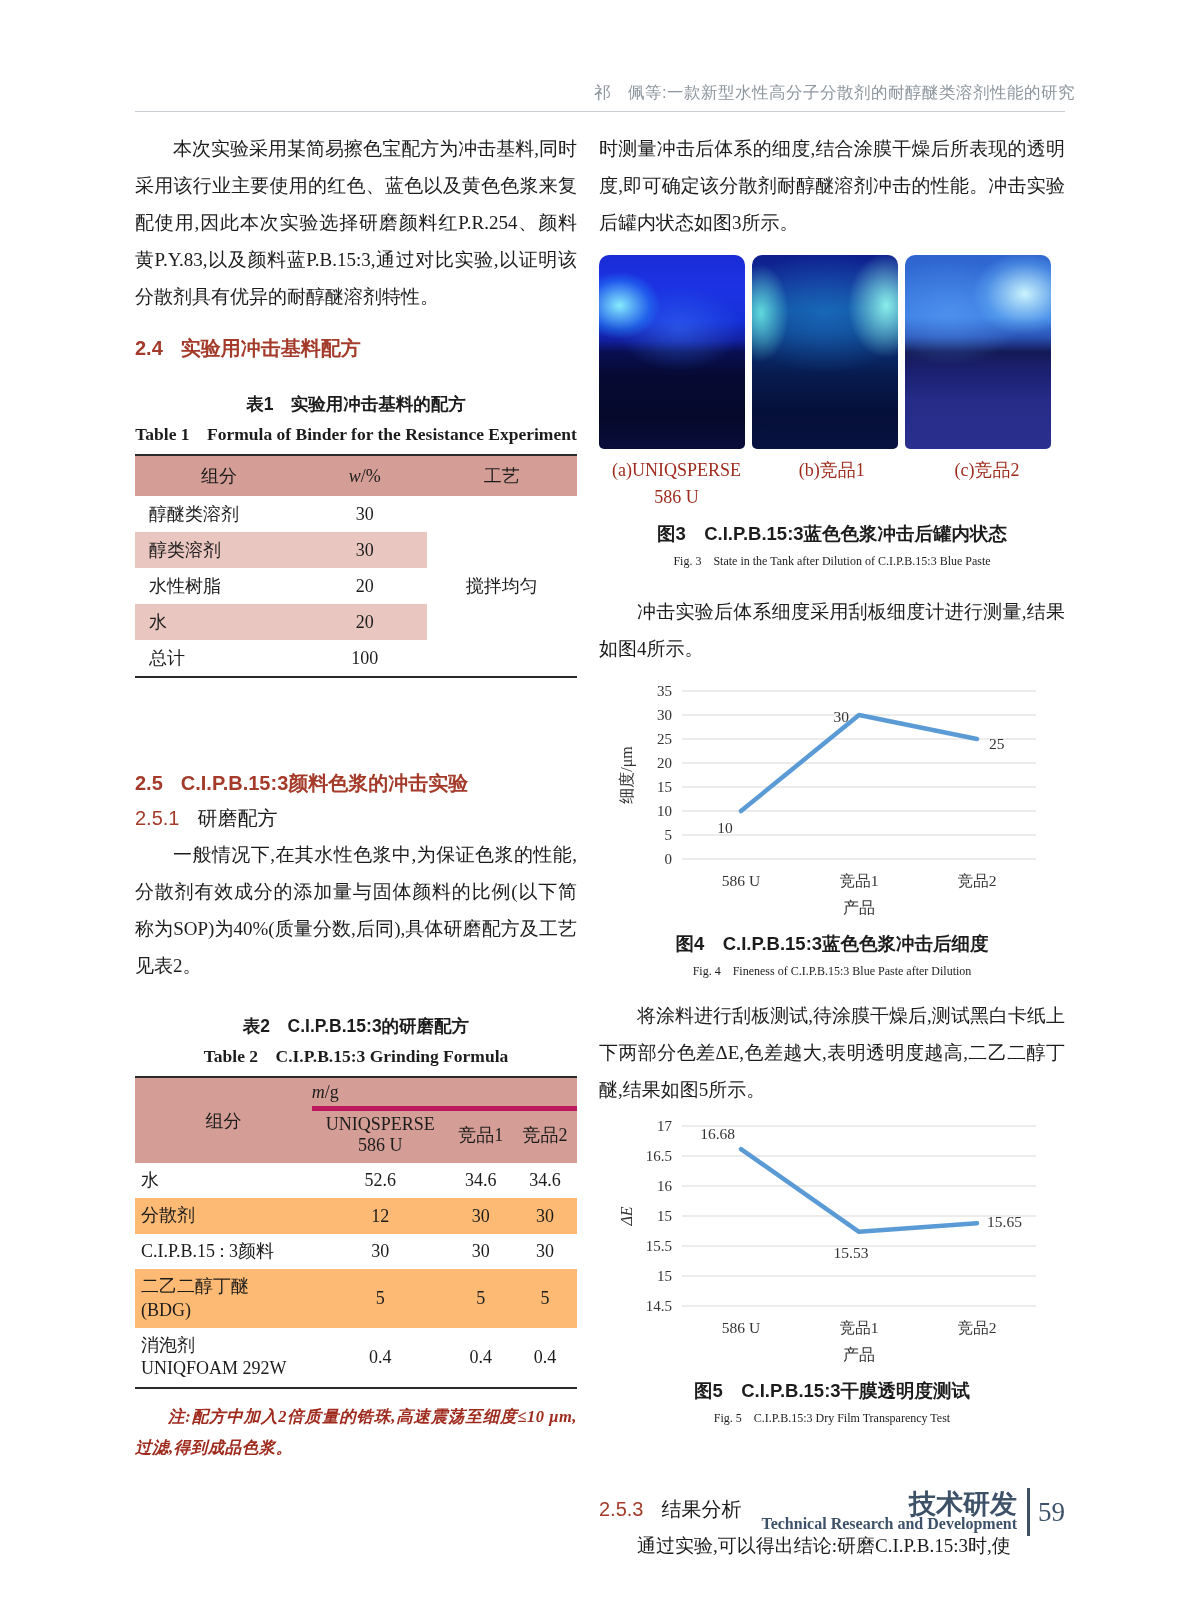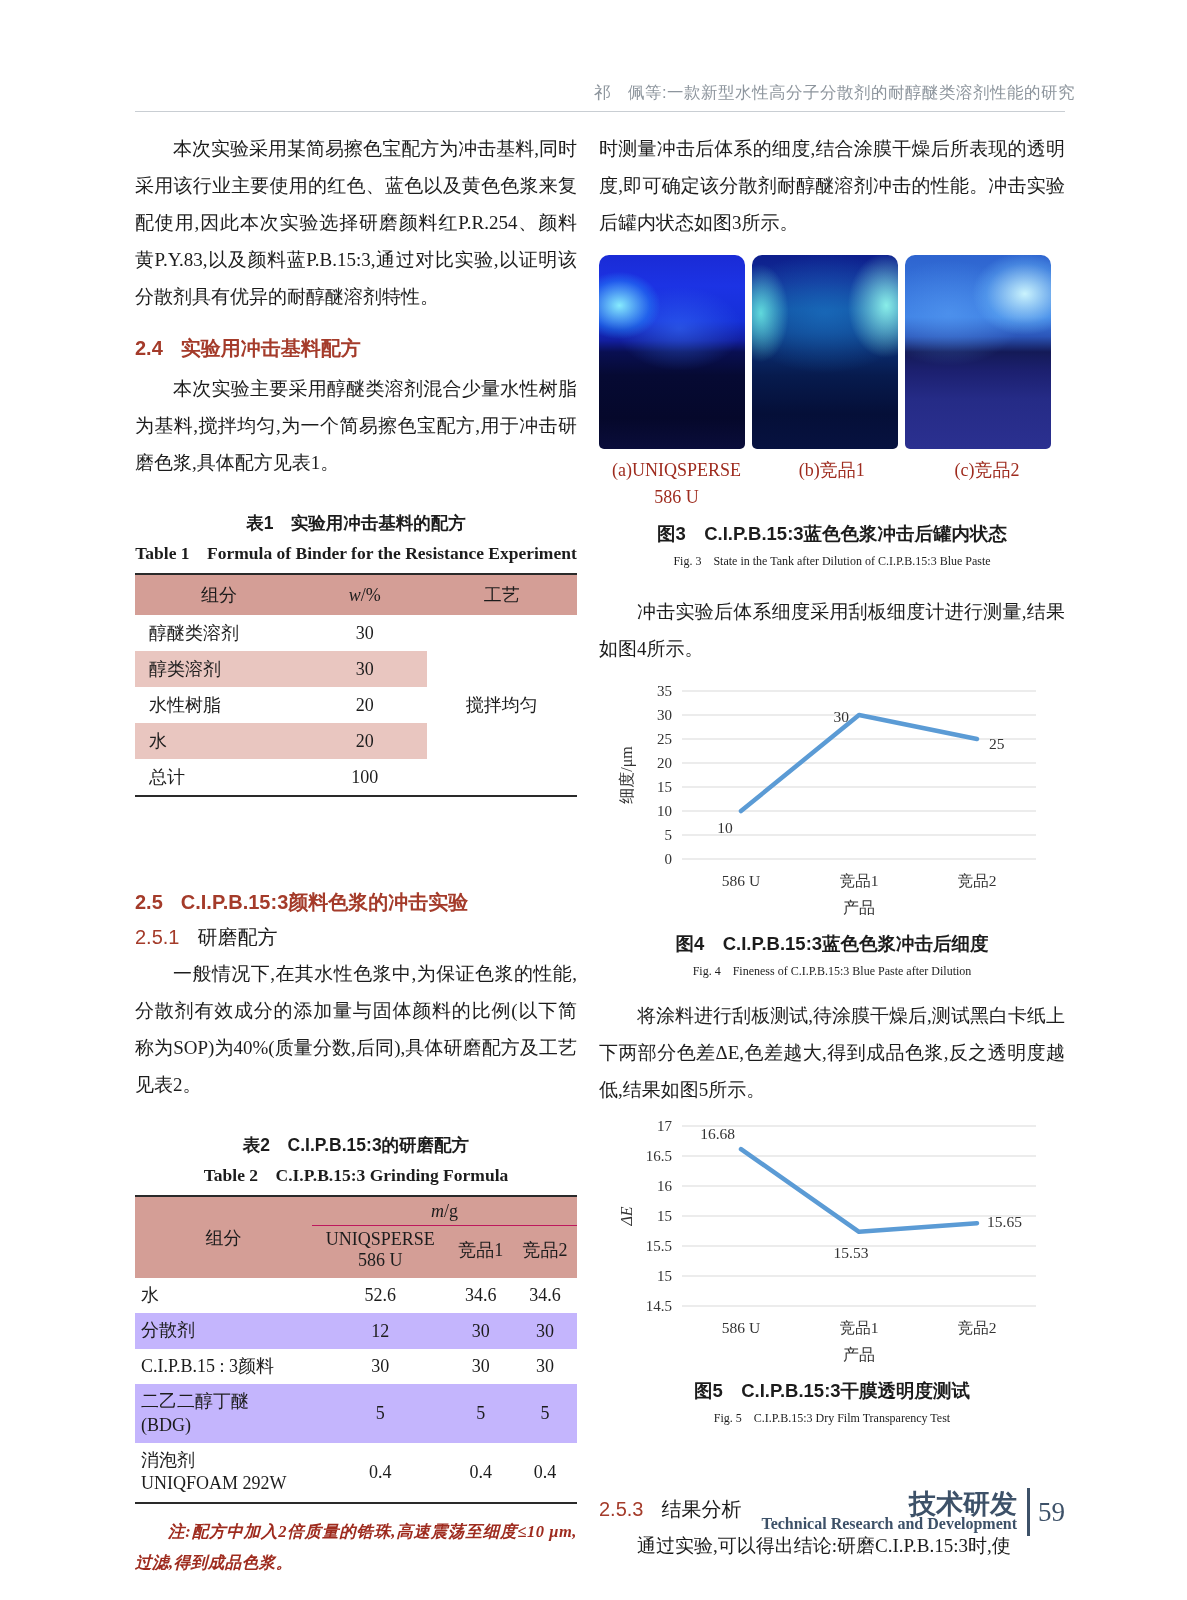--- a/index.html
+++ b/index.html
@@ -31,22 +31,22 @@
   table{width:100%;border-collapse:collapse;font-size:18px;}
   .t1,.t2{border-top:2px solid #2a2a2a;border-bottom:2px solid #2a2a2a;}
   .t1 td,.t2 td{padding:6px 4px;}
   .t1 .thead td,.t2 .thead td{background:#D49E96;}
   .t1 .thead td{padding:8px 4px;}
   .t1 td.c0{padding-left:14px;}
   .t1 .thead td.c0,.t2 .thead td.c0{text-align:center;padding-left:4px;}
   .t1 td.c1,.t2 td.num{text-align:center;}
   .t1 td.c2{text-align:center;}
   .t1 tr.alt td{background:#E9C6C0;}
-  .t2 tr.alt td{background:#c4b5fd;margin-left:28px;}
-  .t2 td.group{ text-align:center;border-bottom:1px solid #be185d;padding:4px 0 3px;margin-top:40px;}
+  .t2 tr.alt td{background:#fdba74;margin-left:28px;}
+  .t2 td.group{ text-align:left;border-bottom:5px solid #be185d;padding:4px 0 3px;margin-top:40px;}
   .t2 td.sub{ text-align:center;padding:3px 2px 7px;}
   .t2 td.name{padding-left:6px;line-height:1.3;}
   .unit i{font-style:italic;}
   .proc{vertical-align:middle;text-align:center;}
   
   .note{margin:12px 0 0;color:#9E2B1E;font-style:italic;font-size:16.5px;line-height:31px;
         text-indent:2em;text-align:justify;letter-spacing:.5px;font-weight:600;}
   
   .jars{display:flex;gap:7px;margin-top:14px;}
   .jar{width:146px;height:194px;border-radius:10px 10px 5px 5px;}
@@ -87,21 +87,20 @@
 <div class="page">
 
   <div class="running-head">祁　佩等:一款新型水性高分子分散剂的耐醇醚类溶剂性能的研究</div>
   <div class="head-rule"></div>
 
   <div class="col col-left">
 
     <p class="para">本次实验采用某简易擦色宝配方为冲击基料,同时采用该行业主要使用的红色、蓝色以及黄色色浆来复配使用,因此本次实验选择研磨颜料红P.R.254、颜料黄P.Y.83,以及颜料蓝P.B.15:3,通过对比实验,以证明该分散剂具有优异的耐醇醚溶剂特性。</p>
 
     <h2 class="h2" style="margin-top:20px;"><span class="hnum">2.4</span><span>实验用冲击基料配方</span></h2>
-    <p class="para">本次实验主要采用醇醚类溶剂混合少量水性树脂为基料,搅拌均匀,为一个简易擦色宝配方,用于冲击研磨色浆,具体配方见表1。</p>
 
     <div class="mt30">
       <div class="tbl-title-cn">表1　实验用冲击基料的配方</div>
       <div class="tbl-title-en">Table 1　Formula of Binder for the Resistance Experiment</div>
       <table class="t1">
         <colgroup>
             <col style="width:38%">
             <col style="width:28%">
             <col style="width:34%">
           </colgroup>
@@ -259,21 +258,21 @@
         <text x="373" y="68" text-anchor="start" font-size="15.5" fill="#333" font-family="&quot;Liberation Serif&quot;,&quot;DejaVu Serif&quot;,serif">25</text>
         <text x="125" y="205" text-anchor="middle" font-size="15.5" fill="#333" font-family="&quot;Liberation Serif&quot;,&quot;DejaVu Serif&quot;,serif">586 U</text>
         <text x="243" y="205" text-anchor="middle" font-size="15.5" fill="#333" font-family="&quot;Liberation Serif&quot;,&quot;DejaVu Serif&quot;,serif">竞品1</text>
         <text x="361" y="205" text-anchor="middle" font-size="15.5" fill="#333" font-family="&quot;Liberation Serif&quot;,&quot;DejaVu Serif&quot;,serif">竞品2</text>
         <text x="243" y="232" text-anchor="middle" font-size="16" fill="#333" font-family="&quot;Liberation Serif&quot;,&quot;DejaVu Serif&quot;,serif">产品</text>
         <text x="16" y="94" text-anchor="middle" font-size="16" fill="#333" font-family="&quot;Liberation Serif&quot;,&quot;DejaVu Serif&quot;,serif" transform="rotate(-90 16 94)">细度/μm</text>
       </svg>
     <div class="cap-cn">图4　C.I.P.B.15:3蓝色色浆冲击后细度</div>
     <div class="cap-en">Fig. 4　Fineness of C.I.P.B.15:3 Blue Paste after Dilution</div>
 
-    <p class="para mt12">将涂料进行刮板测试,待涂膜干燥后,测试黑白卡纸上下两部分色差ΔE,色差越大,得到成品色浆,反之透明度越低,结果如图5所示。</p>
+    <p class="para mt12">将涂料进行刮板测试,待涂膜干燥后,测试黑白卡纸上下两部分色差ΔE,色差越大,表明透明度越高,二乙二醇丁醚,结果如图5所示。</p>
 
     <svg class="chart" id="fig5" style="margin-top:8px;" viewBox="0 0 432 252" width="432" height="252">
         <line x1="66" y1="10" x2="420" y2="10" stroke="#D9D9D9" stroke-width="1.2"></line>
         <text x="56" y="15" text-anchor="end" font-size="15" fill="#333" font-family="&quot;Liberation Serif&quot;,&quot;DejaVu Serif&quot;,serif">17</text>
         <line x1="66" y1="40" x2="420" y2="40" stroke="#D9D9D9" stroke-width="1.2"></line>
         <text x="56" y="45" text-anchor="end" font-size="15" fill="#333" font-family="&quot;Liberation Serif&quot;,&quot;DejaVu Serif&quot;,serif">16.5</text>
         <line x1="66" y1="70" x2="420" y2="70" stroke="#D9D9D9" stroke-width="1.2"></line>
         <text x="56" y="75" text-anchor="end" font-size="15" fill="#333" font-family="&quot;Liberation Serif&quot;,&quot;DejaVu Serif&quot;,serif">16</text>
         <line x1="66" y1="100" x2="420" y2="100" stroke="#D9D9D9" stroke-width="1.2"></line>
         <text x="56" y="105" text-anchor="end" font-size="15" fill="#333" font-family="&quot;Liberation Serif&quot;,&quot;DejaVu Serif&quot;,serif">15</text>

